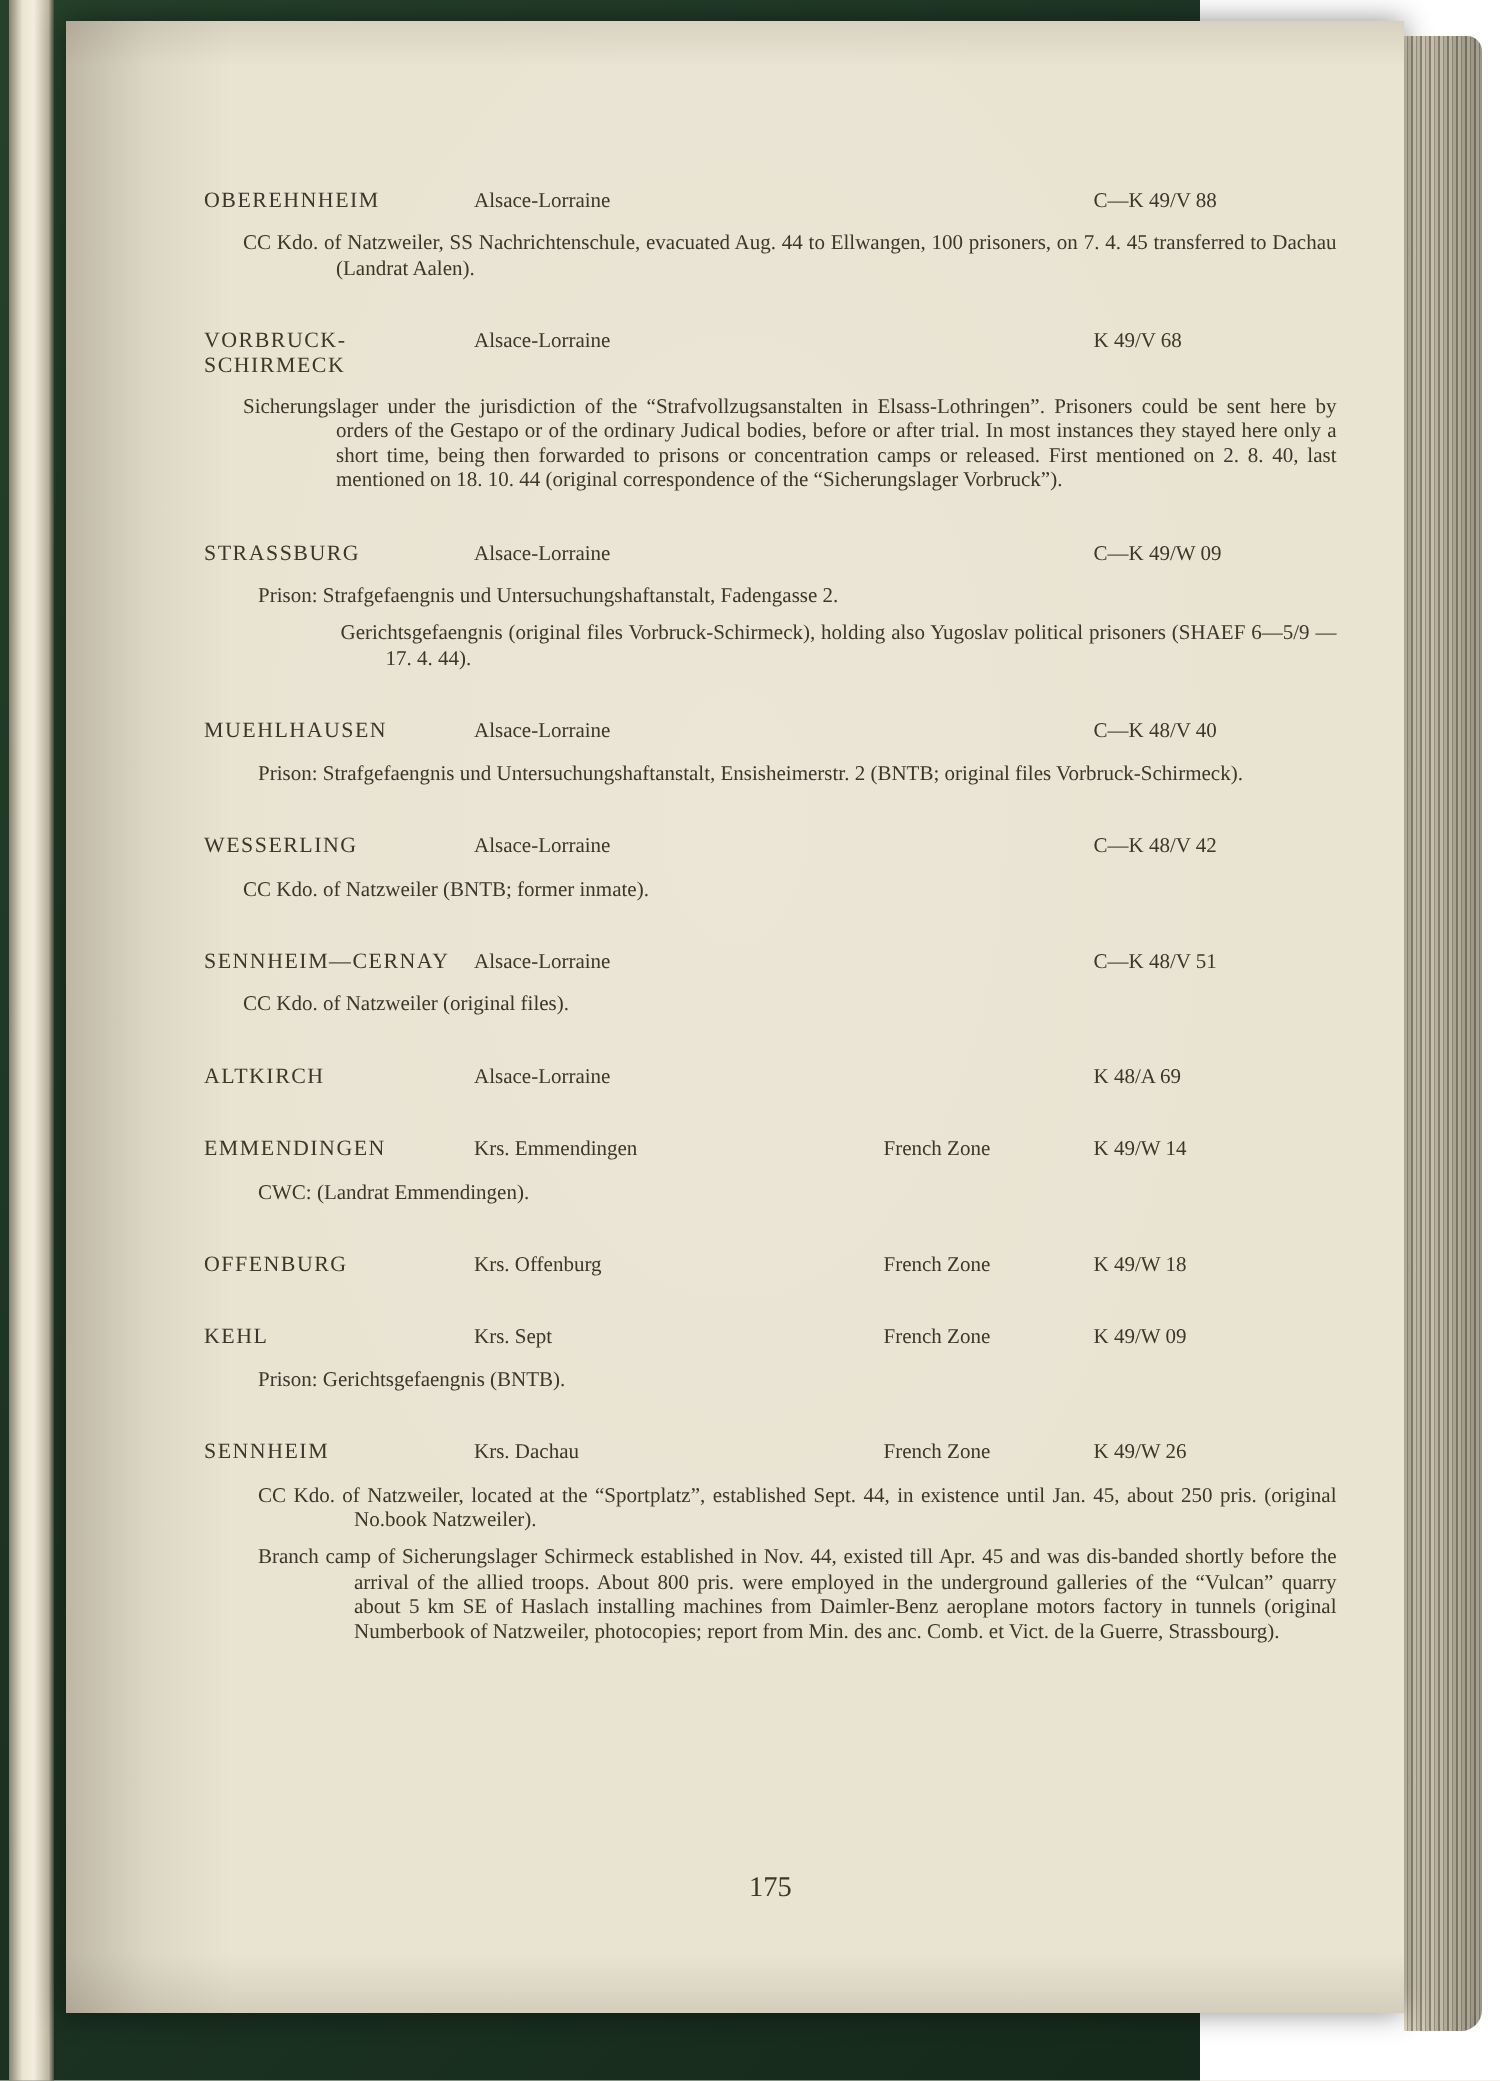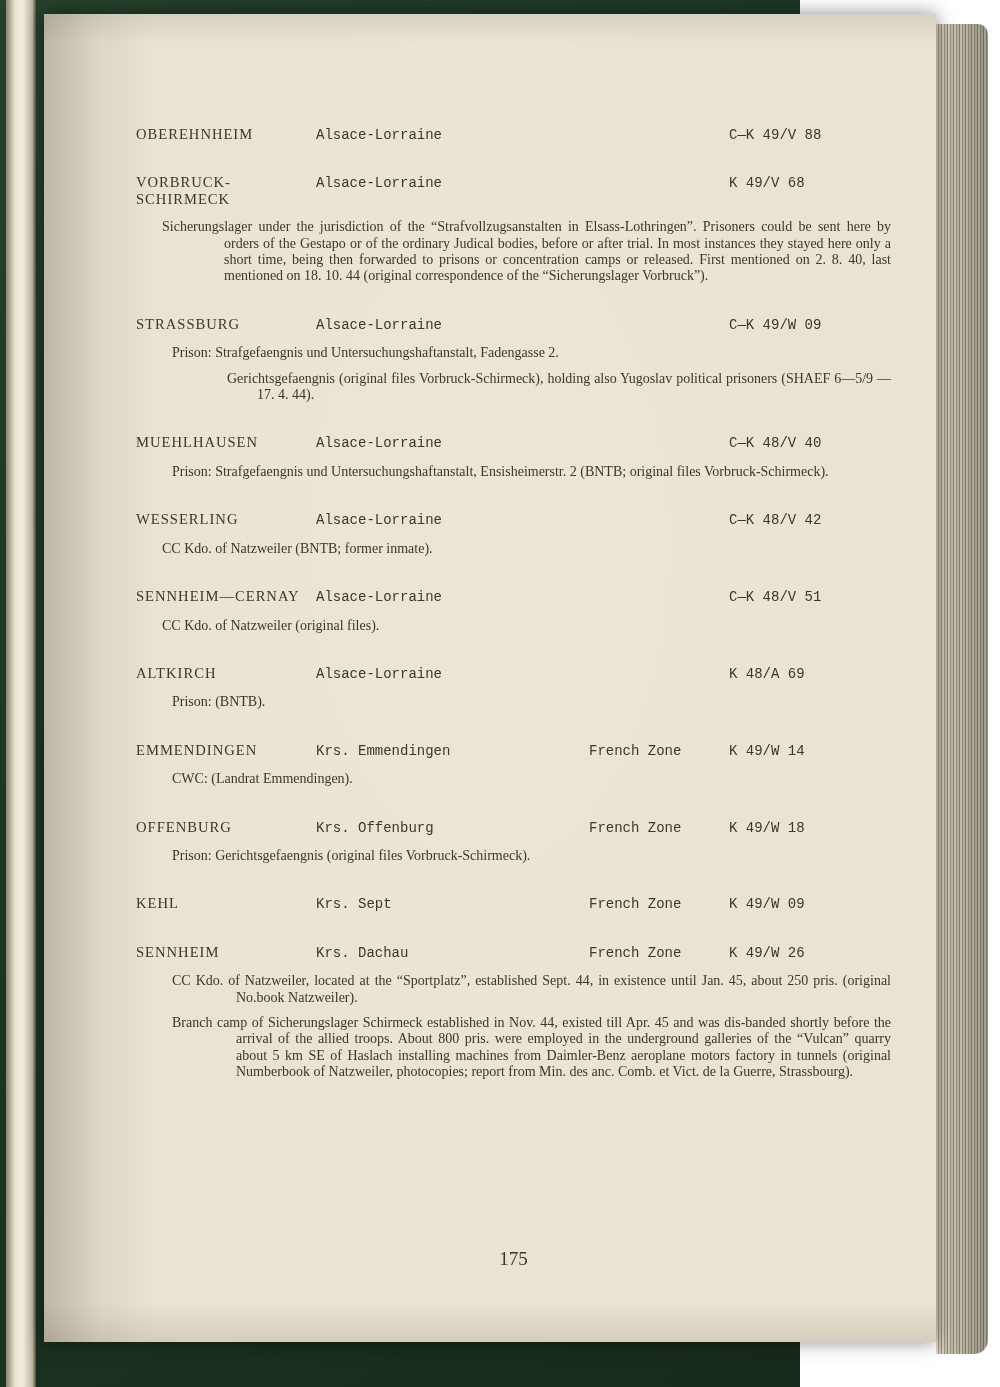--- a/index.html
+++ b/index.html
@@ -48,21 +48,21 @@
   }
   .entry { margin-bottom: 31px; }
   .entry-header {
     display: grid;
     grid-template-columns: 180px 273px 140px 1fr;
     align-items: baseline;
     margin-bottom: 12px;
     font-size: 14.6px;
   }
   .entry-name { letter-spacing: 1px; }
-  .entry-region, .entry-zone, .entry-code { font-size: 14px; font-family: Liberation Mono, monospace; }
+  .entry-region, .entry-zone, .entry-code { font-size: 14px; }
   .para {
     margin: 0 0 9px 0;
     text-align: justify;
   }
   .para:last-child { margin-bottom: 0; }
   .para-a { margin-left: 88px;  text-indent: -62px; }
   .para-b { margin-left: 88px;  text-indent: -52px; }
   .para-c { margin-left: 121px; text-indent: -30px; }
   .para-d { margin-left: 100px; text-indent: -64px; }
   .page-number {
@@ -78,20 +78,23 @@
   <div class="edges"></div>
   <div class="page">
     <div class="content">
   <div class="entry">
     <div class="entry-header">
       <span class="entry-name">OBEREHNHEIM</span>
       <span class="entry-region">Alsace-Lorraine</span>
       <span class="entry-zone"></span>
       <span class="entry-code">C—K 49/V 88</span>
     </div>
+    <div class="entry-body">
+            <p class="para para-a">CC Kdo. of Natzweiler, SS Nachrichtenschule, evacuated Aug. 44 to Ellwangen, 100 prisoners, on 7. 4. 45 transferred to Dachau (Landrat Aalen).</p>
+          </div>
   </div>
 
   <div class="entry">
     <div class="entry-header">
       <span class="entry-name">VORBRUCK-SCHIRMECK</span>
       <span class="entry-region">Alsace-Lorraine</span>
       <span class="entry-zone"></span>
       <span class="entry-code">K 49/V 68</span>
     </div>
     <div class="entry-body">
@@ -148,23 +151,20 @@
           </div>
   </div>
 
   <div class="entry">
     <div class="entry-header">
       <span class="entry-name">ALTKIRCH</span>
       <span class="entry-region">Alsace-Lorraine</span>
       <span class="entry-zone"></span>
       <span class="entry-code">K 48/A 69</span>
     </div>
-    <div class="entry-body">
-            <p class="para para-b">Prison:  (BNTB).</p>
-          </div>
   </div>
 
   <div class="entry">
     <div class="entry-header">
       <span class="entry-name">EMMENDINGEN</span>
       <span class="entry-region">Krs. Emmendingen</span>
       <span class="entry-zone">French Zone</span>
       <span class="entry-code">K 49/W 14</span>
     </div>
     <div class="entry-body">
@@ -172,32 +172,32 @@
           </div>
   </div>
 
   <div class="entry">
     <div class="entry-header">
       <span class="entry-name">OFFENBURG</span>
       <span class="entry-region">Krs. Offenburg</span>
       <span class="entry-zone">French Zone</span>
       <span class="entry-code">K 49/W 18</span>
     </div>
-    <div class="entry-body">
-            <p class="para para-b">Prison:  Gerichtsgefaengnis (original files Vorbruck-Schirmeck).</p>
-          </div>
   </div>
 
   <div class="entry">
     <div class="entry-header">
       <span class="entry-name">KEHL</span>
       <span class="entry-region">Krs. Sept</span>
       <span class="entry-zone">French Zone</span>
       <span class="entry-code">K 49/W 09</span>
     </div>
+    <div class="entry-body">
+            <p class="para para-b">Prison:  Gerichtsgefaengnis (BNTB).</p>
+          </div>
   </div>
 
   <div class="entry">
     <div class="entry-header">
       <span class="entry-name">SENNHEIM</span>
       <span class="entry-region">Krs. Dachau</span>
       <span class="entry-zone">French Zone</span>
       <span class="entry-code">K 49/W 26</span>
     </div>
     <div class="entry-body">

